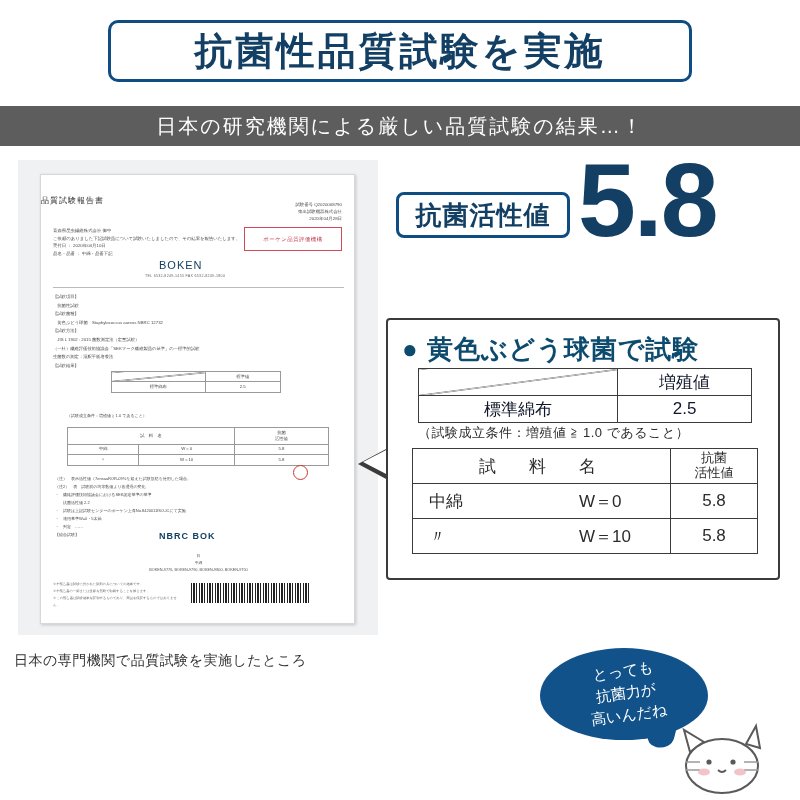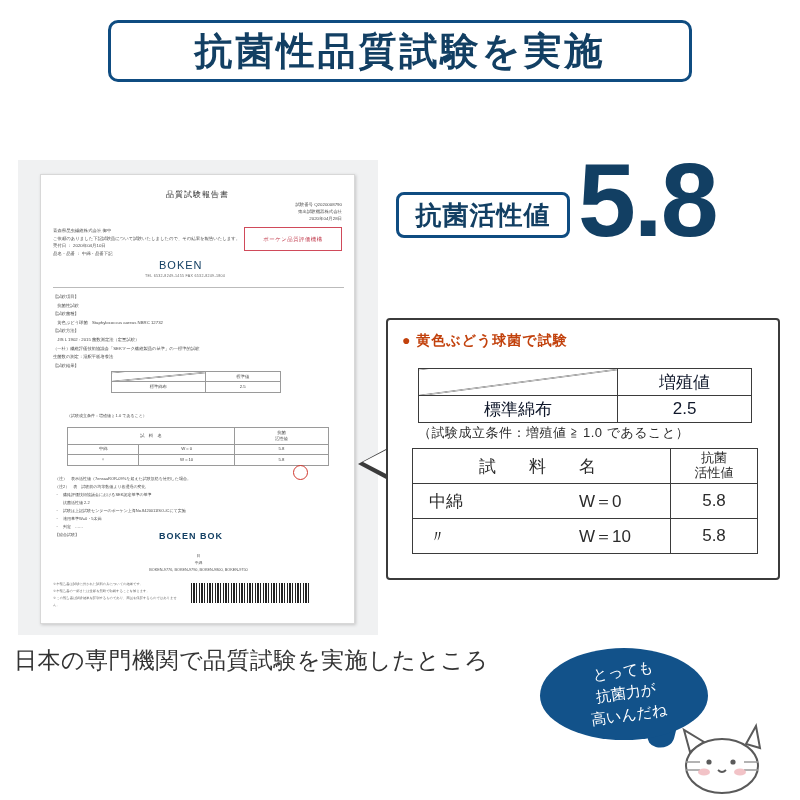--- a/index.html
+++ b/index.html
@@ -81,24 +81,23 @@
     background: #ffffff;
     border: 1px solid #d8d8d8;
     box-shadow: 1px 1px 3px rgba(0,0,0,0.18);
     box-sizing: border-box;
     overflow: hidden;
     font-size: 4.2px;
     color: #4a4a4a;
     line-height: 1.5;
   }
   .cert-title {
-    text-align: center;
     font-size: 8px;
     color: #2b2b2b;
-    margin-top: 14px;
+    margin-top: 20px;
     letter-spacing: 1px;
   }
   .cert-topright {
     position: absolute;
     right: 12px;
     top: 26px;
     text-align: right;
     font-size: 4.4px;
     line-height: 1.6;
   }
@@ -289,22 +288,22 @@
     width: 0;
     height: 0;
     border-top: 14px solid transparent;
     border-bottom: 14px solid transparent;
     border-right: 27px solid #ffffff;
   }
   .callout-head {
     position: absolute;
     left: 14px;
     top: 12px;
-    font-size: 14px;
-    color: #c2410c;
+    font-size: 26px;
+    color: #0c4a6e;
     font-weight: bold;
     letter-spacing: 1px;
   }
 
   .tbl-a {
     position: absolute;
     left: 30px;
     top: 48px;
     width: 334px;
     border-collapse: collapse;
@@ -353,21 +352,21 @@
   .tbl-b th.h-val { width: 86px; font-size: 13px; line-height: 1.15; text-align: center; }
   .tbl-b td.c-name { text-align: left; padding-left: 16px; width: 128px; border-right: none; }
   .tbl-b td.c-w { text-align: left; padding-left: 22px; border-left: none; }
 
   
   .bottom-text {
     position: absolute;
     left: 14px;
     top: 645px;
     width: 520px;
-    font-size: 23px;
+    font-size: 14px;
     line-height: 31px;
     color: #333333;
     letter-spacing: 0.5px;
   }
   .accent { color: #1565a8; font-weight: bold; }
 
   
   .bubble {
     position: absolute;
     left: 540px;
@@ -408,20 +407,23 @@
 </style>
 </head>
 <body>
 
 <div class="page">
 
   <div class="title-box">
     <div class="title-text">抗菌性品質試験を実施</div>
   </div>
 
+  <div class="subtitle-bar">
+    <div class="subtitle-text">日本の研究機関による厳しい品質試験の結果…！</div>
+  </div>
 
   <div class="cert-wrap">
     <div class="cert-paper">
       <div class="cert-title">品質試験報告書</div>
       <div class="cert-topright" style="white-space:pre-line;">試験番号 Q2020008790
 東出試験機器株式会社
 2020年04月28日</div>
       <div class="cert-left-block" style="white-space:pre-line;">青森県昆虫繊維株式会社 御中
 ご依頼のありました下記試験品について試験いたしましたので、その結果を報告いたします。
 受付日 ： 2020年04月10日
@@ -482,21 +484,21 @@
         <div>（注2）　表　試験前の均等数値より各浸透の変化</div>
         <div>・　繊維評価技術協議会におけるSEK認定基準の基準</div>
         <div>　　抗菌活性値 2.2</div>
         <div>・　試験は上記試験センターのボーケン上海No.8420011ISO-ICにて実施</div>
         <div>・　適用基準W=0・5未満</div>
         <div>・　判定　……</div>
         <div>【総合試験】</div>
       </div>
       <div class="cert-red-circle"></div>
 
-      <div class="cert-logo2">BOKEN  BOK</div>
+      <div class="cert-logo2">NBRC  BOK</div>
       <div class="cert-foot" style="white-space:pre-line;">日
 中綿
 BOKEN-9776, BOKEN-9790, BOKEN-9800, BOKEN-9750</div>
       <div class="cert-barcode"></div>
       <div class="cert-bottom-notes">
         <div>※本報告書は試験に供された試料のみについての結果です。</div>
         <div>※本報告書の一部または全部を無断で転載することを禁じます。</div>
         <div>※この報告書は試験結果を証明するものであり、商品を保証するものではありません。</div>
       </div>
     </div>

